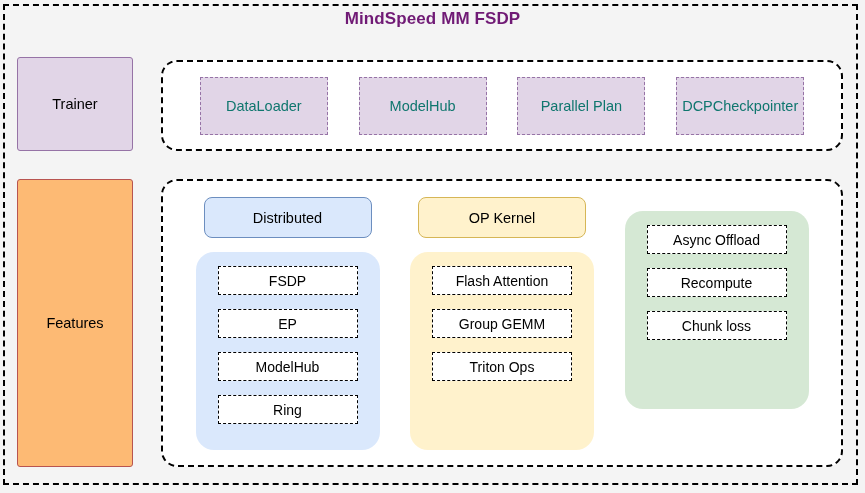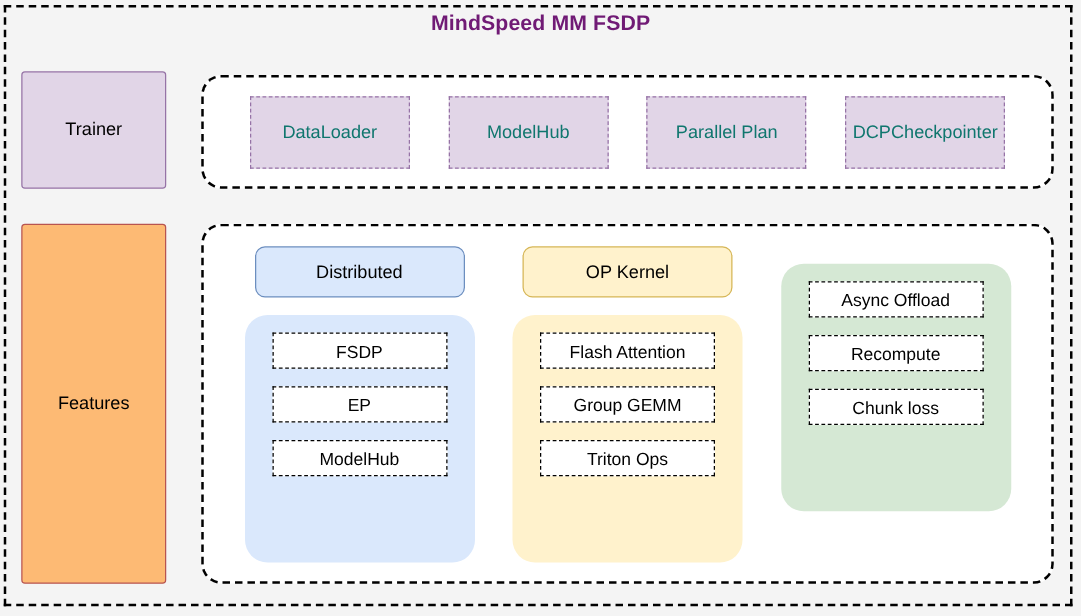--- a/index.html
+++ b/index.html
@@ -229,20 +229,23 @@
         <div class="col-panel blue">
           <div class="feature-item">
             <span>FSDP</span>
           </div>
           <div class="feature-item">
             <span>EP</span>
           </div>
           <div class="feature-item">
             <span>ModelHub</span>
           </div>
+          <div class="feature-item">
+            <span>Ring</span>
+          </div>
         </div>
       </div>
 
       <div class="column">
         <div class="col-header yellow">
           <span>OP Kernel</span>
         </div>
         <div class="col-panel yellow">
           <div class="feature-item">
             <span>Flash Attention</span>

